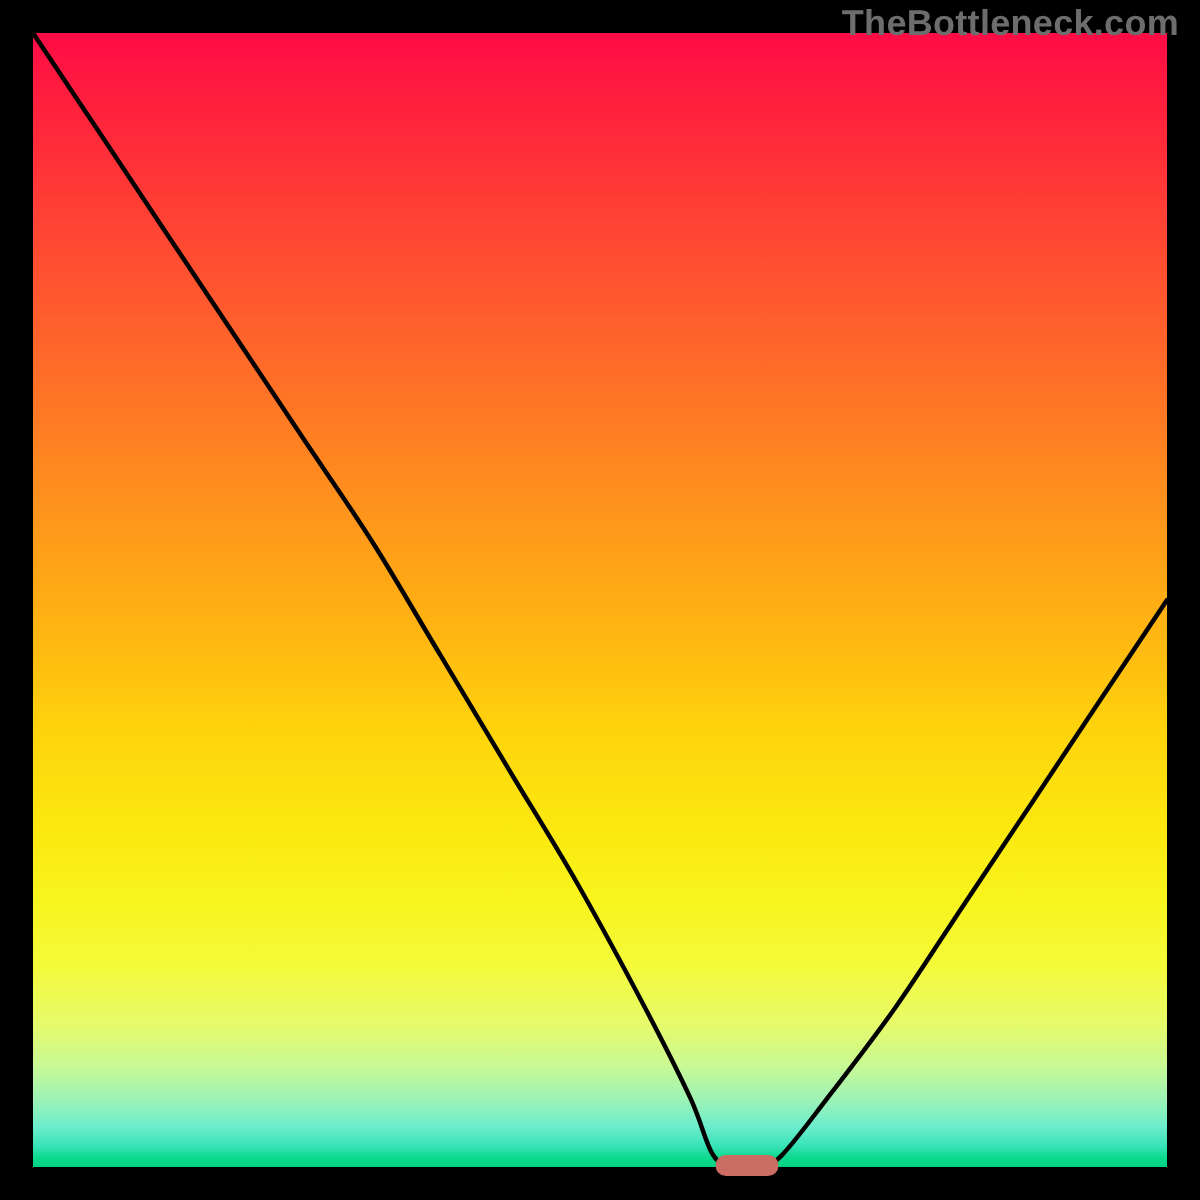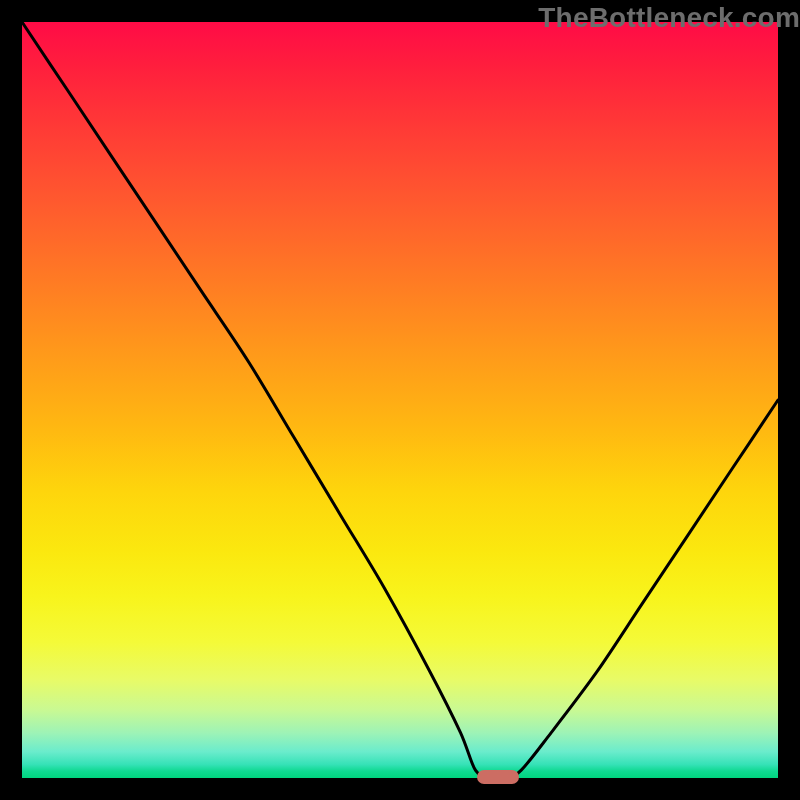--- a/index.html
+++ b/index.html
@@ -43,23 +43,23 @@
       #9ef3b6 94%,
       #6beccc 96.5%,
       #36e2b7 98.2%,
       #0fd991 99.1%,
       #00d47e 100%
     );
   }
   .watermark {
     position: absolute;
     top: 2px;
-    right: 0;
+    right: 14px;
     font-family: Arial, Helvetica, sans-serif;
-    font-size: 28px;
+    font-size: 24px;
     font-weight: 600;
     color: #6d6d6d;
     letter-spacing: 0.2px;
     user-select: none;
   }
   svg.curve {
     position: absolute;
     left: 0;
     top: 0;
     width: 756px;

